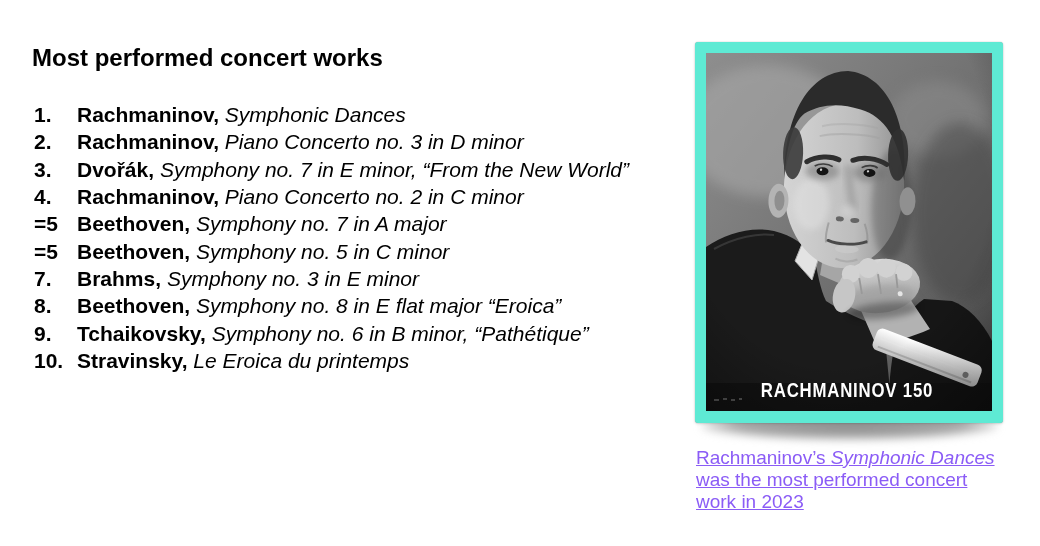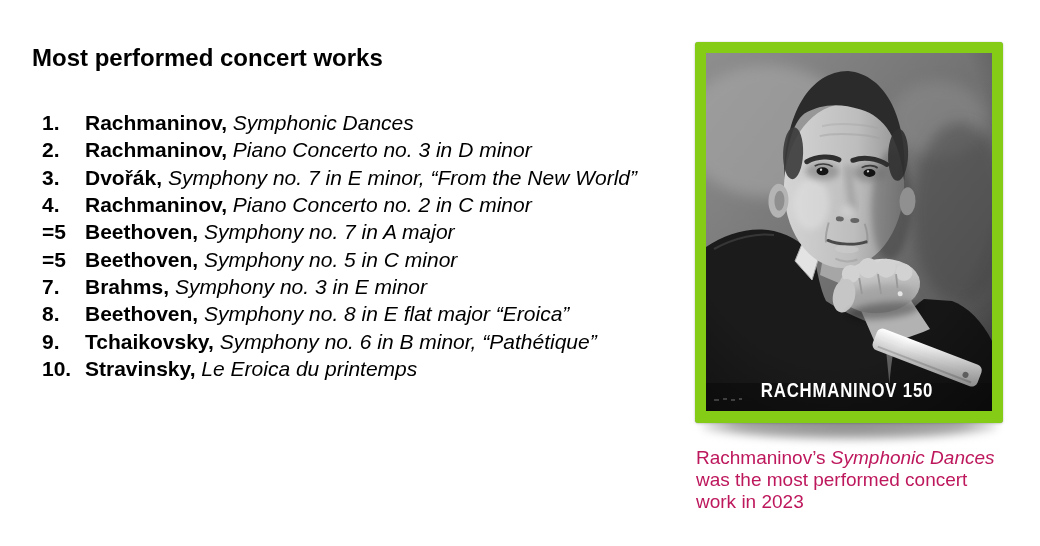--- a/index.html
+++ b/index.html
@@ -7,48 +7,48 @@
     width:1040px;height:546px;position:relative;overflow:hidden;
     background:#ffffff;
     font-family:"Liberation Sans",sans-serif;
     color:#000;
   }
   .title{
     position:absolute;left:28px;top:41px;margin:4px;
     font-size:24px;line-height:26px;font-weight:bold;color:#000;
   }
   .works{
-    position:absolute;left:26px;top:93px;margin:16px;padding:0;list-style:none;
+    position:absolute;left:26px;top:93px;margin:8px;padding:0;list-style:none;
     font-size:21px;
   }
   .works li{
     line-height:27.35px;white-space:nowrap;
   }
   .rank{display:inline-block;width:43px;font-weight:bold;}
   .composer{font-weight:bold;}
   .sep{font-weight:bold;white-space:pre;}
   .work{font-style:italic;}
   figure{margin:0;}
   .photo-shadow{
     position:absolute;left:701px;top:413px;width:297px;height:27px;
     border-radius:50%;
     background:radial-gradient(ellipse at 50% 45%, #8d8d8d 0%, #a7a7a7 55%, rgba(255,255,255,0) 78%);
     filter:blur(4px);
     z-index:0;
   }
   .photo-card{
     position:absolute;left:695px;top:42px;width:308px;height:381px;
-    background:#84cc16;border-radius:3px;box-sizing:border-box;padding:11px;
+    background:#5eead4;border-radius:3px;box-sizing:border-box;padding:11px;
     box-shadow:0 0 1px rgba(0,0,0,0.35), 0 1px 3px rgba(0,0,0,0.15);
     z-index:1;
   }
   .photo-card svg{display:block;}
   .caption{
     position:absolute;left:696px;top:447px;width:304px;
-    font-size:19px;line-height:21.8px;color:#be185d;
+    font-size:19px;line-height:21.8px;color:#8b5cf6;text-decoration:underline;
   }
   .caption em{font-style:italic;font-weight:normal;}
 </style>
 </head>
 <body>
 
 <h1 class="title">Most performed concert works</h1>
 
 <ol class="works">
   <li><span class="rank">1.</span><span class="composer">Rachmaninov</span><span class="sep">, </span><span class="work">Symphonic Dances</span></li>

